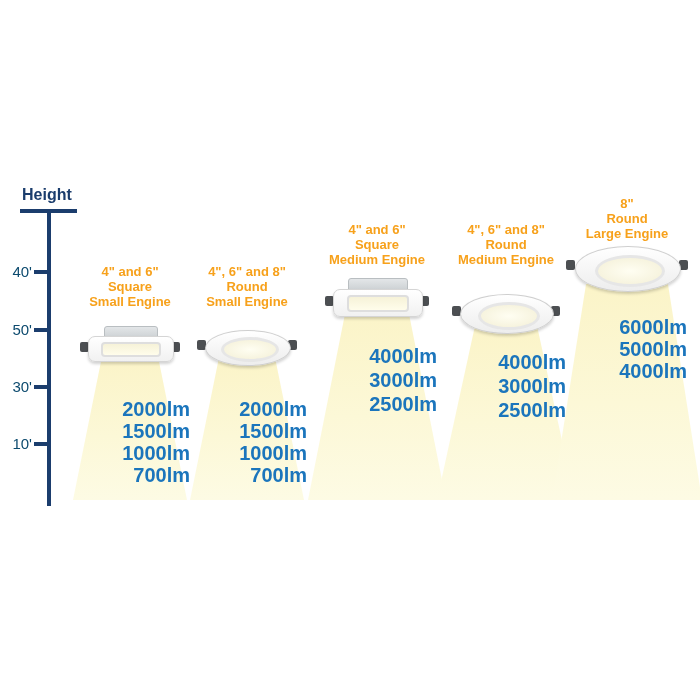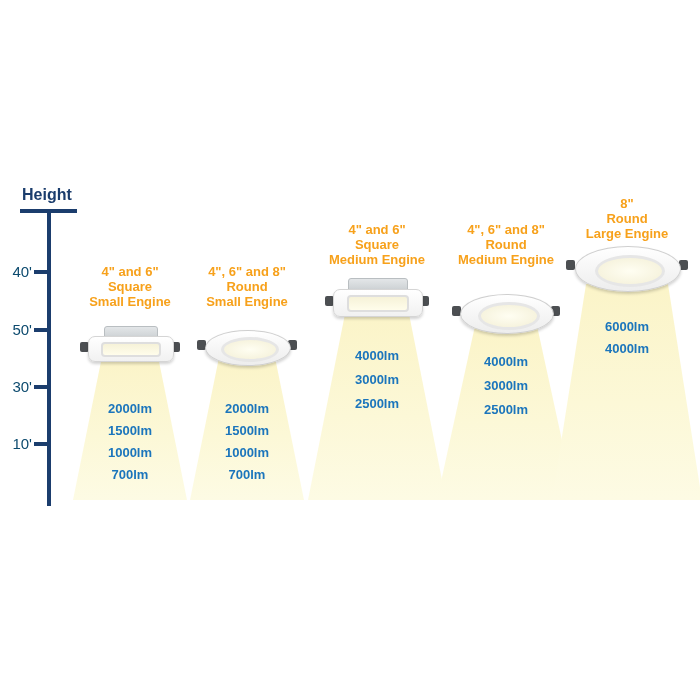--- a/index.html
+++ b/index.html
@@ -27,22 +27,22 @@
   }
   .lbl-40 { top: 263px; } .lbl-30 { top: 321px; } .lbl-20 { top: 378px; } .lbl-10 { top: 435px; text-align: right; }
 
   
   .header {
     position: absolute; width: 128px; text-align: center;
     font-size: 13px; line-height: 15px; font-weight: bold; color: #F7A11B;
     z-index: 6;
   }
   .lumens {
-    position: absolute; width: 120px; text-align: center;
-    font-size: 13px; font-weight: bold; color: #1B75BC;
+    position: absolute; width: 120px; text-align: right;
+    font-size: 20px; font-weight: bold; color: #1B75BC;
     z-index: 5;
   }
   .lumens div { line-height: 22px; }
   .lumens.lh24 div { line-height: 24px; }
 
   .cone {
     position: absolute; z-index: 1;
     background: linear-gradient(180deg, #FBF4C8 0%, #FCF8D7 55%, #FDFBE4 100%);
   }
 
@@ -215,16 +215,17 @@
     <div>Round</div>
     <div>Large Engine</div>
   </div>
   <div class="cone c5-cone"></div>
   <div class="clip c5-clipL"></div>
   <div class="clip c5-clipR"></div>
   <div class="ring-outer c5-outer"></div>
   <div class="ring-inner c5-inner"></div>
   <div class="lumens c5-lumens">
     <div>6000lm</div>
+    <div>5000lm</div>
     <div>4000lm</div>
   </div>
 
 </div>
 
 </body></html>

